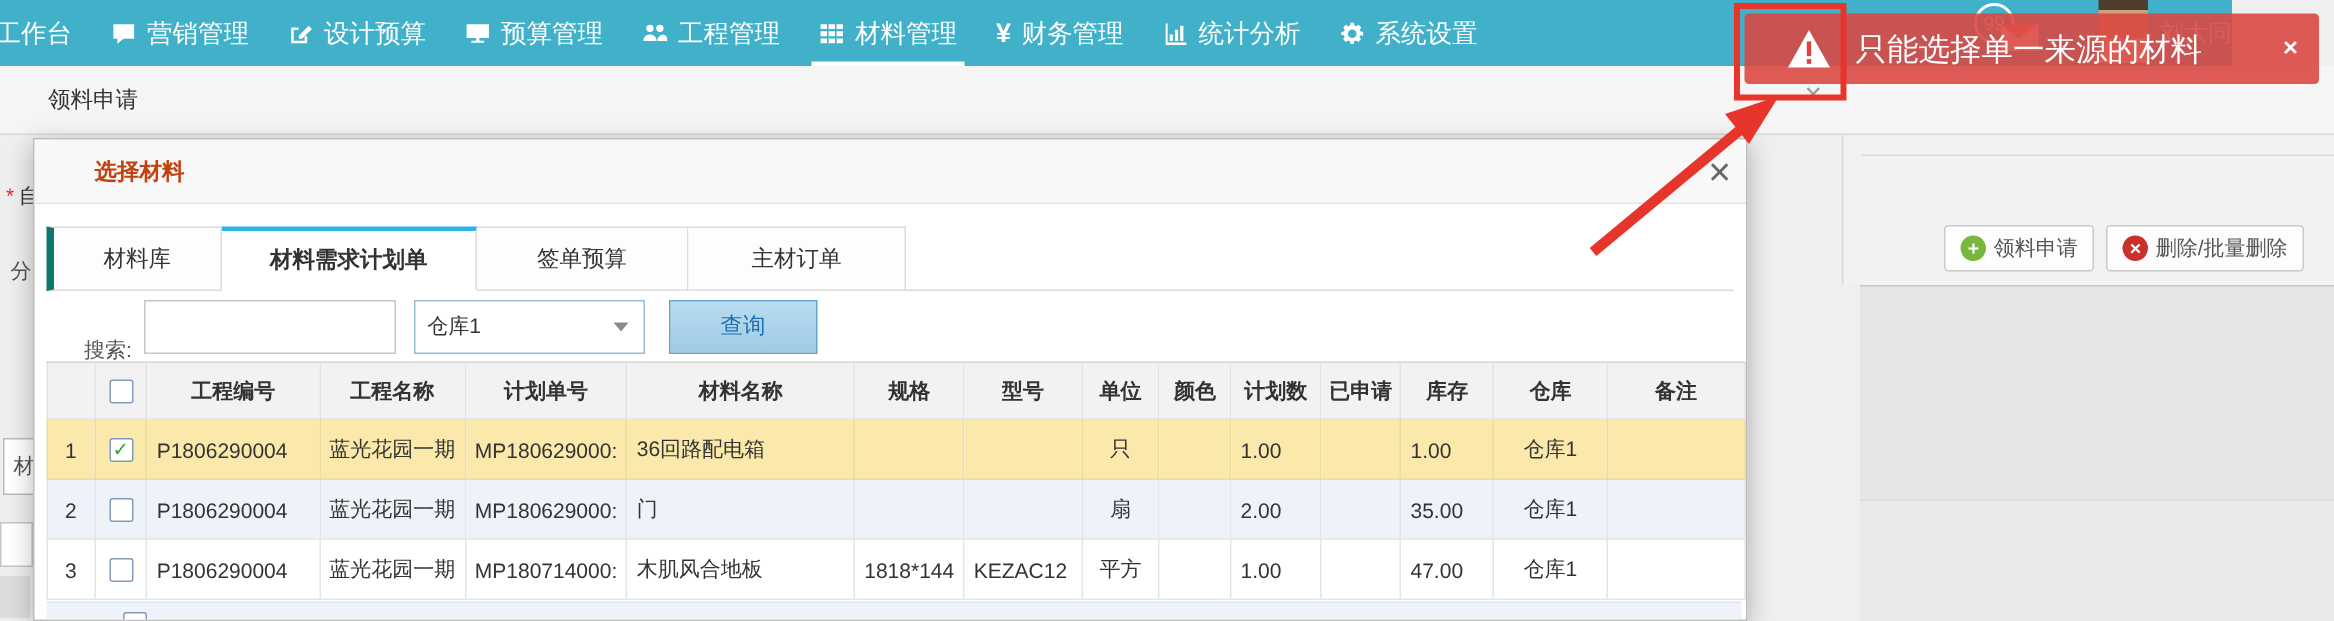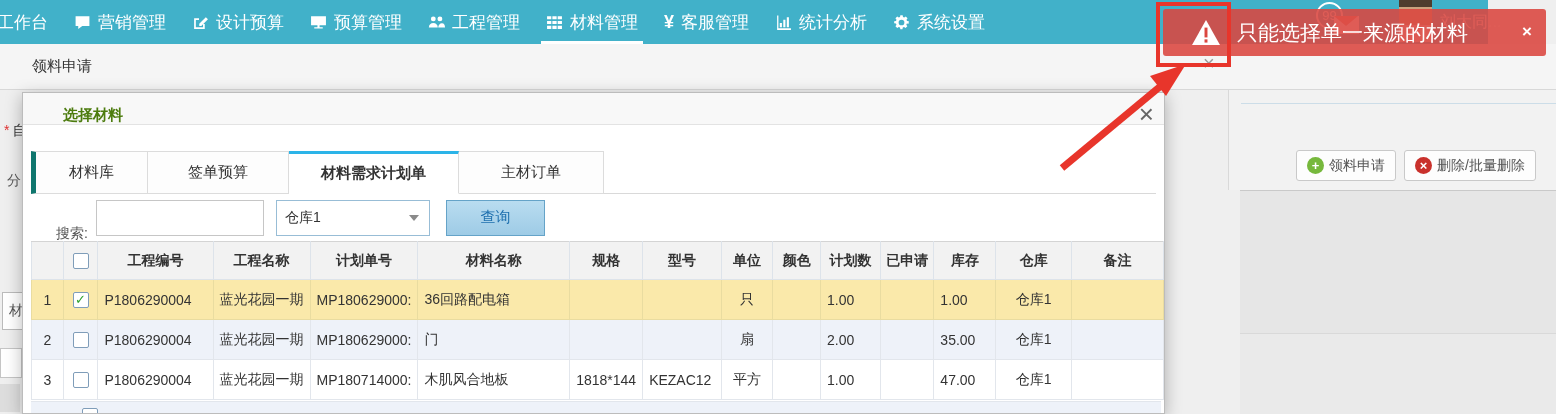--- a/index.html
+++ b/index.html
@@ -42,21 +42,21 @@
   .bg-buttons { position:absolute; top:60px; right:20px; display:flex; gap:8px; }
   .btn-white { display:inline-flex; align-items:center; gap:5px; height:31px; padding:0 10px; background:#fdfdfd; border:1px solid #c9c9c9; border-radius:3px; font-size:14px; color:#555; cursor:pointer; white-space:nowrap; }
   .ico-circle { width:17px; height:17px; border-radius:50%; color:#fff; font-size:13px; line-height:17px; text-align:center; font-weight:bold; }
   .ico-plus { background:#76b83c; }
   .ico-del { background:#c9312c; }
   .bg-right-bottom { position:absolute; left:12px; right:0; top:100px; bottom:0; background:#e6e6e6; border-top:1px solid #c9c9c9; }
   .bg-right-bottom .innerline { position:absolute; left:0; right:0; top:142px; border-top:1px solid #d9d9d9; background:#eaeaea; bottom:0; }
 
   
   .modal { position:absolute; left:22px; top:92px; width:1143px; height:322px; background:#fff; border:1px solid #bcbcbc; box-shadow:0 4px 16px rgba(0,0,0,0.28); z-index:30; overflow:hidden; }
-  .modal-header { height:32px; background:#f8f8f8; border-bottom:1px solid #e3e3e3; line-height:43px; padding-left:40px; font-size:15px; font-weight:bold; color:#4d7c0f; }
+  .modal-header { height:43px; background:#f8f8f8; border-bottom:1px solid #e3e3e3; line-height:43px; padding-left:40px; font-size:15px; font-weight:bold; color:#c2410c; }
   .modal-close { position:absolute; right:10px; top:8px; font-size:26px; font-weight:300; color:#666; cursor:pointer; line-height:26px; }
 
   .tabs { position:absolute; left:8px; top:58px; right:8px; height:43px; border-bottom:1px solid #d9d9d9; display:flex; }
   .tab { height:43px; display:flex; align-items:center; justify-content:center; font-size:15px; color:#333; background:#fdfdfd; border:1px solid #dcdcdc; border-left:none; cursor:pointer; }
   .tab:first-child { border-left:5px solid #0f766e; }
   .tab.active { background:#fff; font-weight:bold; border-top:3px solid #2cb4e8; border-bottom:1px solid #fff; }
 
   .search-row { position:absolute; left:8px; top:101px; right:8px; height:47px; display:flex; align-items:center; }
   .search-label { margin-left:25px; font-size:14px; color:#555;margin-top:32px; }
   .search-input { margin-left:8px; width:168px; height:36px; border:1px solid #c6c6c6; background:#fff; font-size:14px; padding:0 6px; }
@@ -138,21 +138,21 @@
           <svg viewBox="0 0 16 16">
             <path d="M1 2h4v3H1zM6 2h4v3H6zM11 2h4v3h-4zM1 6.5h4v3H1zM6 6.5h4v3H6zM11 6.5h4v3h-4zM1 11h4v3H1zM6 11h4v3H6zM11 11h4v3h-4z"></path>
           </svg>
         </span>
         <span>材料管理</span>
       </div>
       <div class="nav-item">
         <span style="display: flex; align-items: center;">
           <span class="yuan">¥</span>
         </span>
-        <span>客服管理</span>
+        <span>财务管理</span>
       </div>
       <div class="nav-item">
         <span style="display: flex; align-items: center;">
           <svg viewBox="0 0 16 16">
             <path d="M2 1.5h1.2v12H15V15H2zM4.5 8.5h2v4h-2zM7.8 5.5h2v7h-2zM11.1 3h2v9.5h-2z"></path>
           </svg>
         </span>
         <span>统计分析</span>
       </div>
       <div class="nav-item">
@@ -199,22 +199,22 @@
     <div class="innerline"></div>
   </div>
 </div>
 
 <div class="modal">
   <div class="modal-header">选择材料</div>
   <div class="modal-close">×</div>
 
   <div class="tabs" id="modal-tabs">
       <div class="tab" style="width: 117px;">材料库</div>
+      <div class="tab active" style="width: 170px;">材料需求计划单</div>
       <div class="tab" style="width: 141px;">签单预算</div>
-      <div class="tab active" style="width: 170px;">材料需求计划单</div>
       <div class="tab" style="width: 145px;">主材订单</div>
     </div>
 
   <div class="search-row">
     <span class="search-label">搜索:</span>
     <input class="search-input" type="text" value="" style="">
     <div class="warehouse-select">
       <span>仓库1</span>
       <span class="caret"></span>
     </div>

